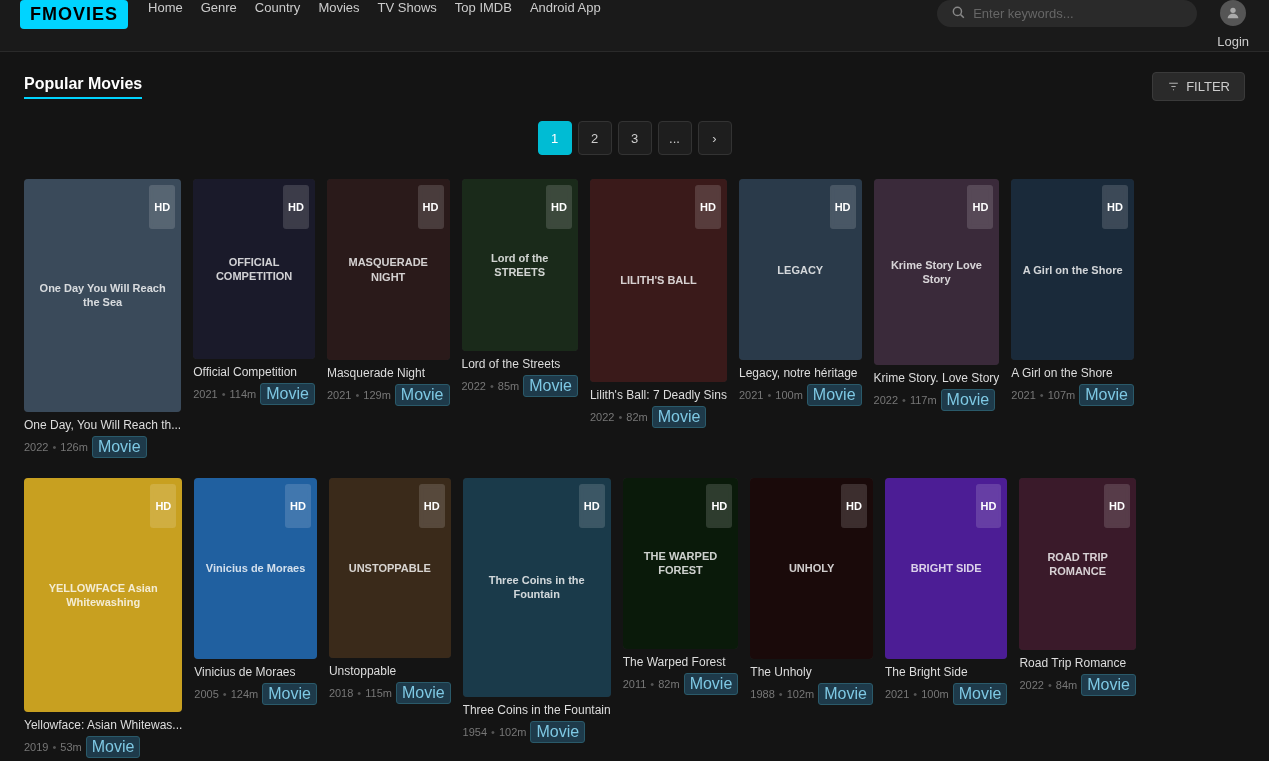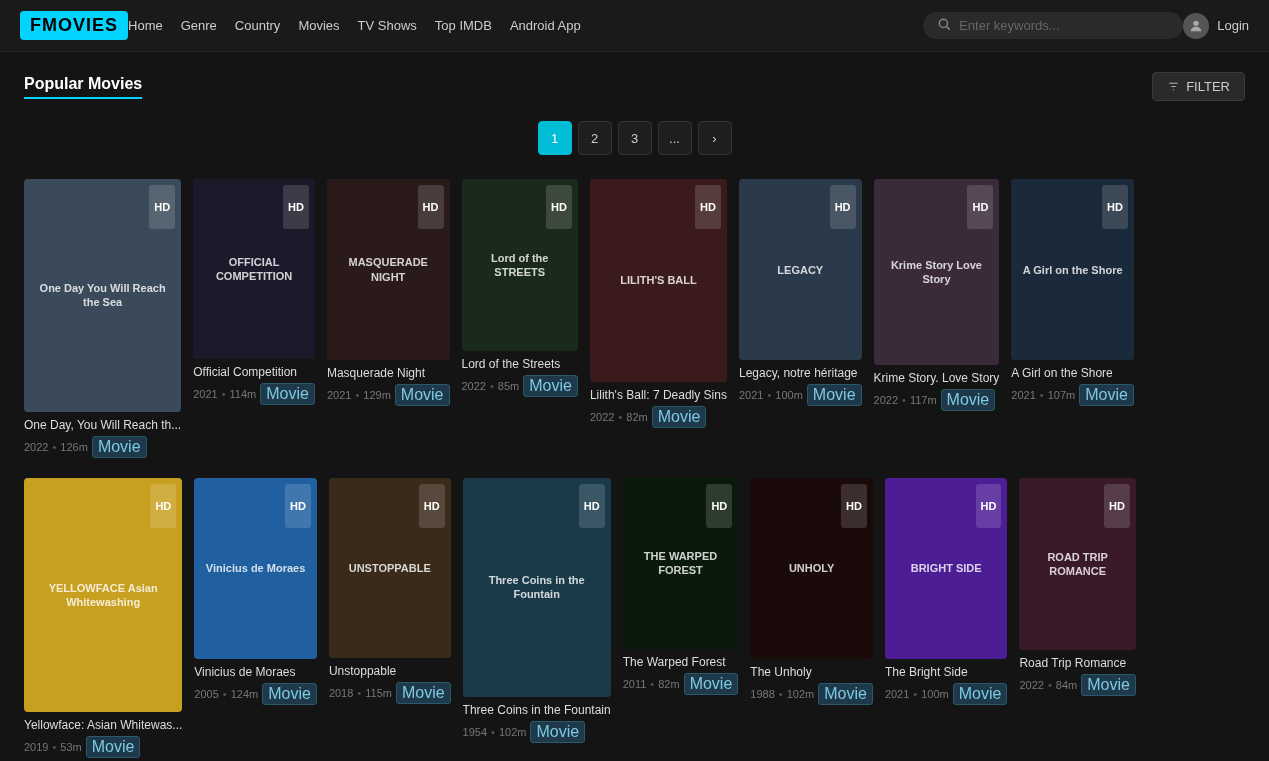--- a/index.html
+++ b/index.html
@@ -2,23 +2,24 @@
 <html><head>
   <meta charset="utf-8">
   <style>
     * { margin: 0; padding: 0; box-sizing: border-box; }
     body { background: #141414; color: #fff; font-family: Arial, sans-serif; font-size: 13px; min-width: 1269px; }
 
     
     .navbar {
       background: #1a1a1a;
       display: flex;
-      align-items: center;
+      align-items: flex-start;
       padding: 0 20px;
       height: 52px;
+      gap: 20px;
       border-bottom: 1px solid #2a2a2a;
     }
     .logo {
       background: #00d4ff;
       color: #000;
       font-weight: 900;
       font-size: 18px;
       padding: 4px 10px;
       border-radius: 4px;
       letter-spacing: 1px;
@@ -56,20 +57,21 @@
       width: 100%;
     }
     .search-input::placeholder { color: #666; }
     .login-area {
       display: flex;
       align-items: center;
       gap: 8px;
       cursor: pointer;
       color: #ccc;
       margin-left: auto;
+      flex-direction: column;
     }
     .user-icon {
       width: 26px; height: 26px;
       border-radius: 50%;
       background: #555;
       display: flex; align-items: center; justify-content: center;
       font-size: 16px;
     }
 
     

